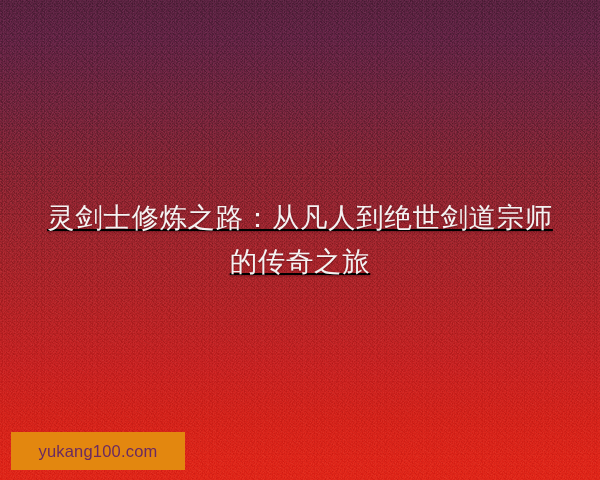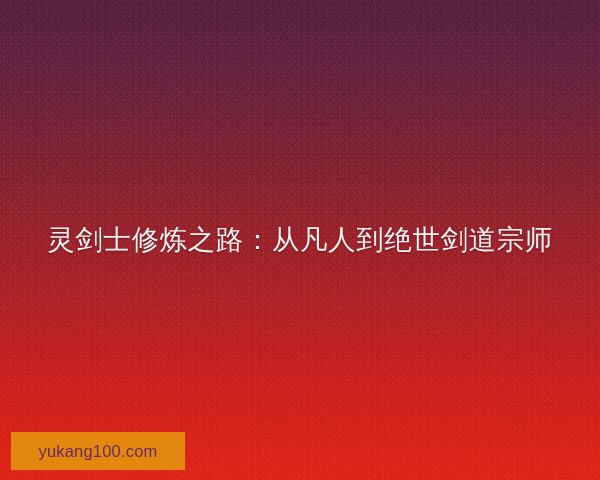--- a/index.html
+++ b/index.html
@@ -64,20 +64,21 @@
     right: 0;
     top: 0;
     height: 480px;
     display: flex;
     flex-direction: column;
     align-items: center;
     justify-content: center;
     padding: 0 18px;
     box-sizing: border-box;
     z-index: 3;
+    text-decoration: underline;
   }
 
   .title-line {
     display: block;
     width: 100%;
     text-align: center;
     color: #f4f2f2;
     font-size: 27.5px;
     font-weight: 400;
     letter-spacing: 0.6px;
@@ -113,19 +114,20 @@
 </head>
 <body>
 
 <div id="poster">
 
   <div id="grain"></div>
   <div id="grain2"></div>
 
   <div id="title-block">
     <span class="title-line">灵剑士修炼之路：从凡人到绝世剑道宗师</span>
+    <span class="title-line">的传奇之旅</span>
   </div>
 
   <div id="watermark-badge">
     <span id="watermark-text">yukang100.com</span>
   </div>
 
 </div>
 
 </body></html>

